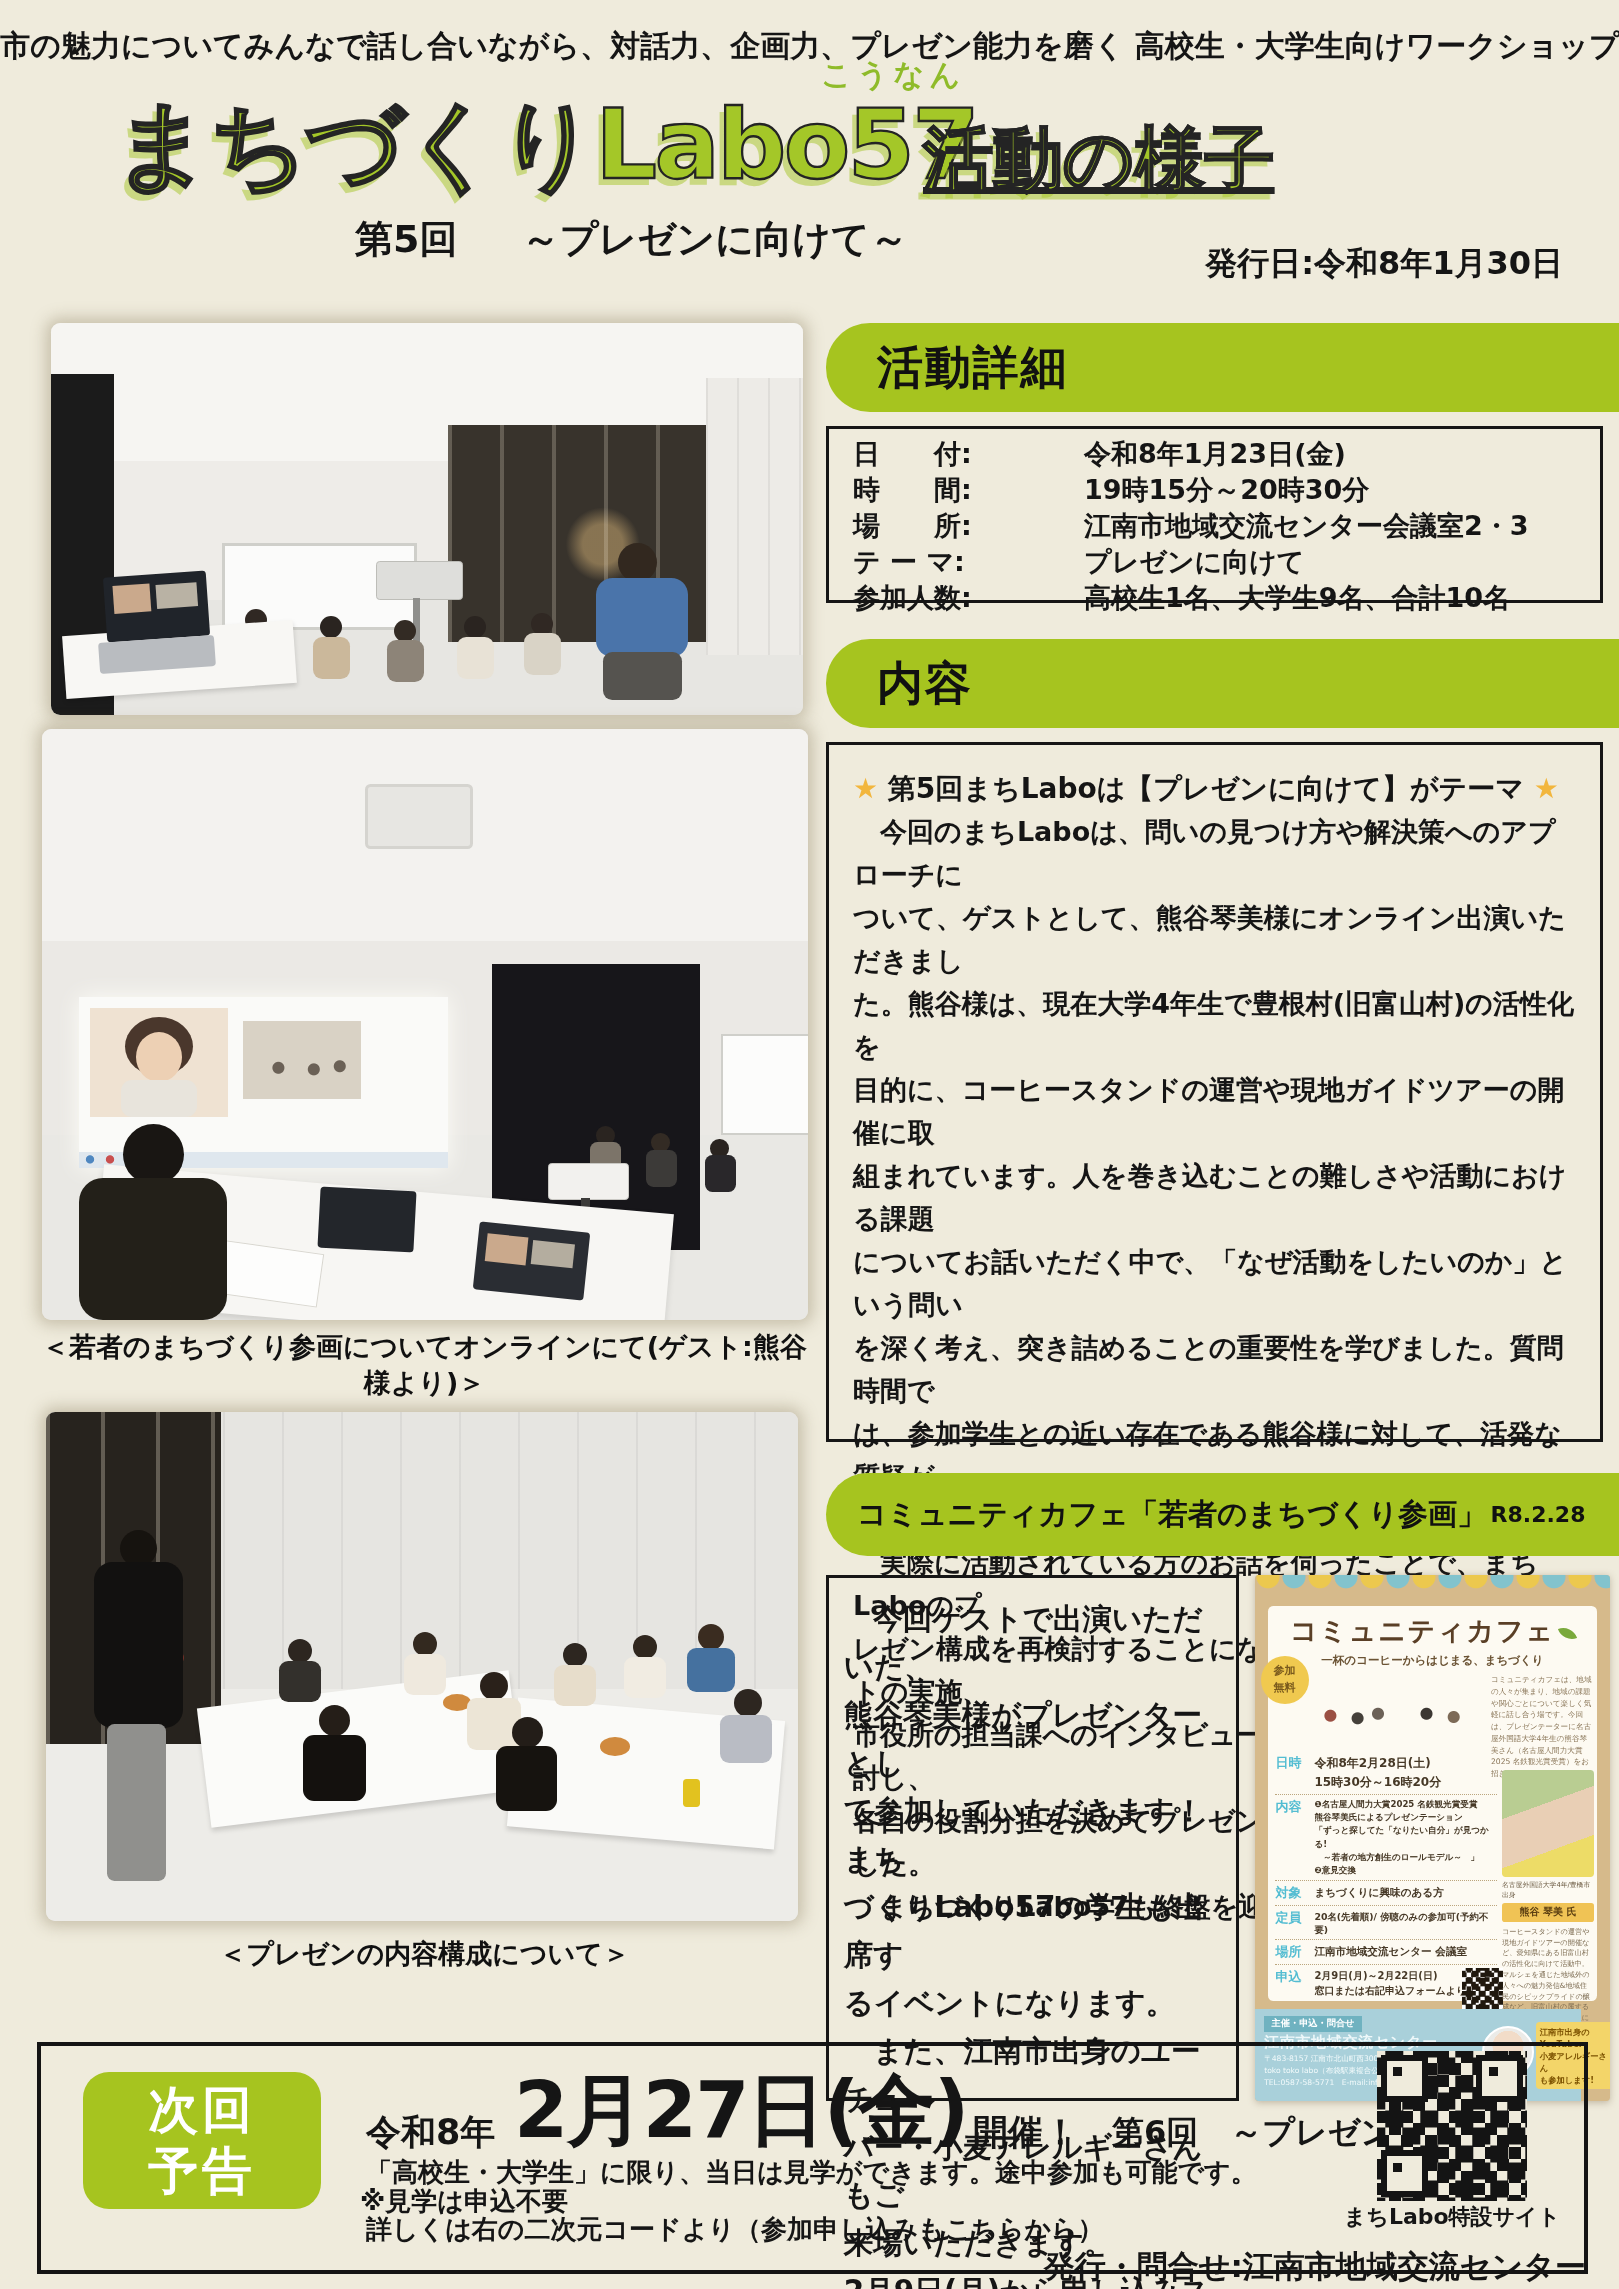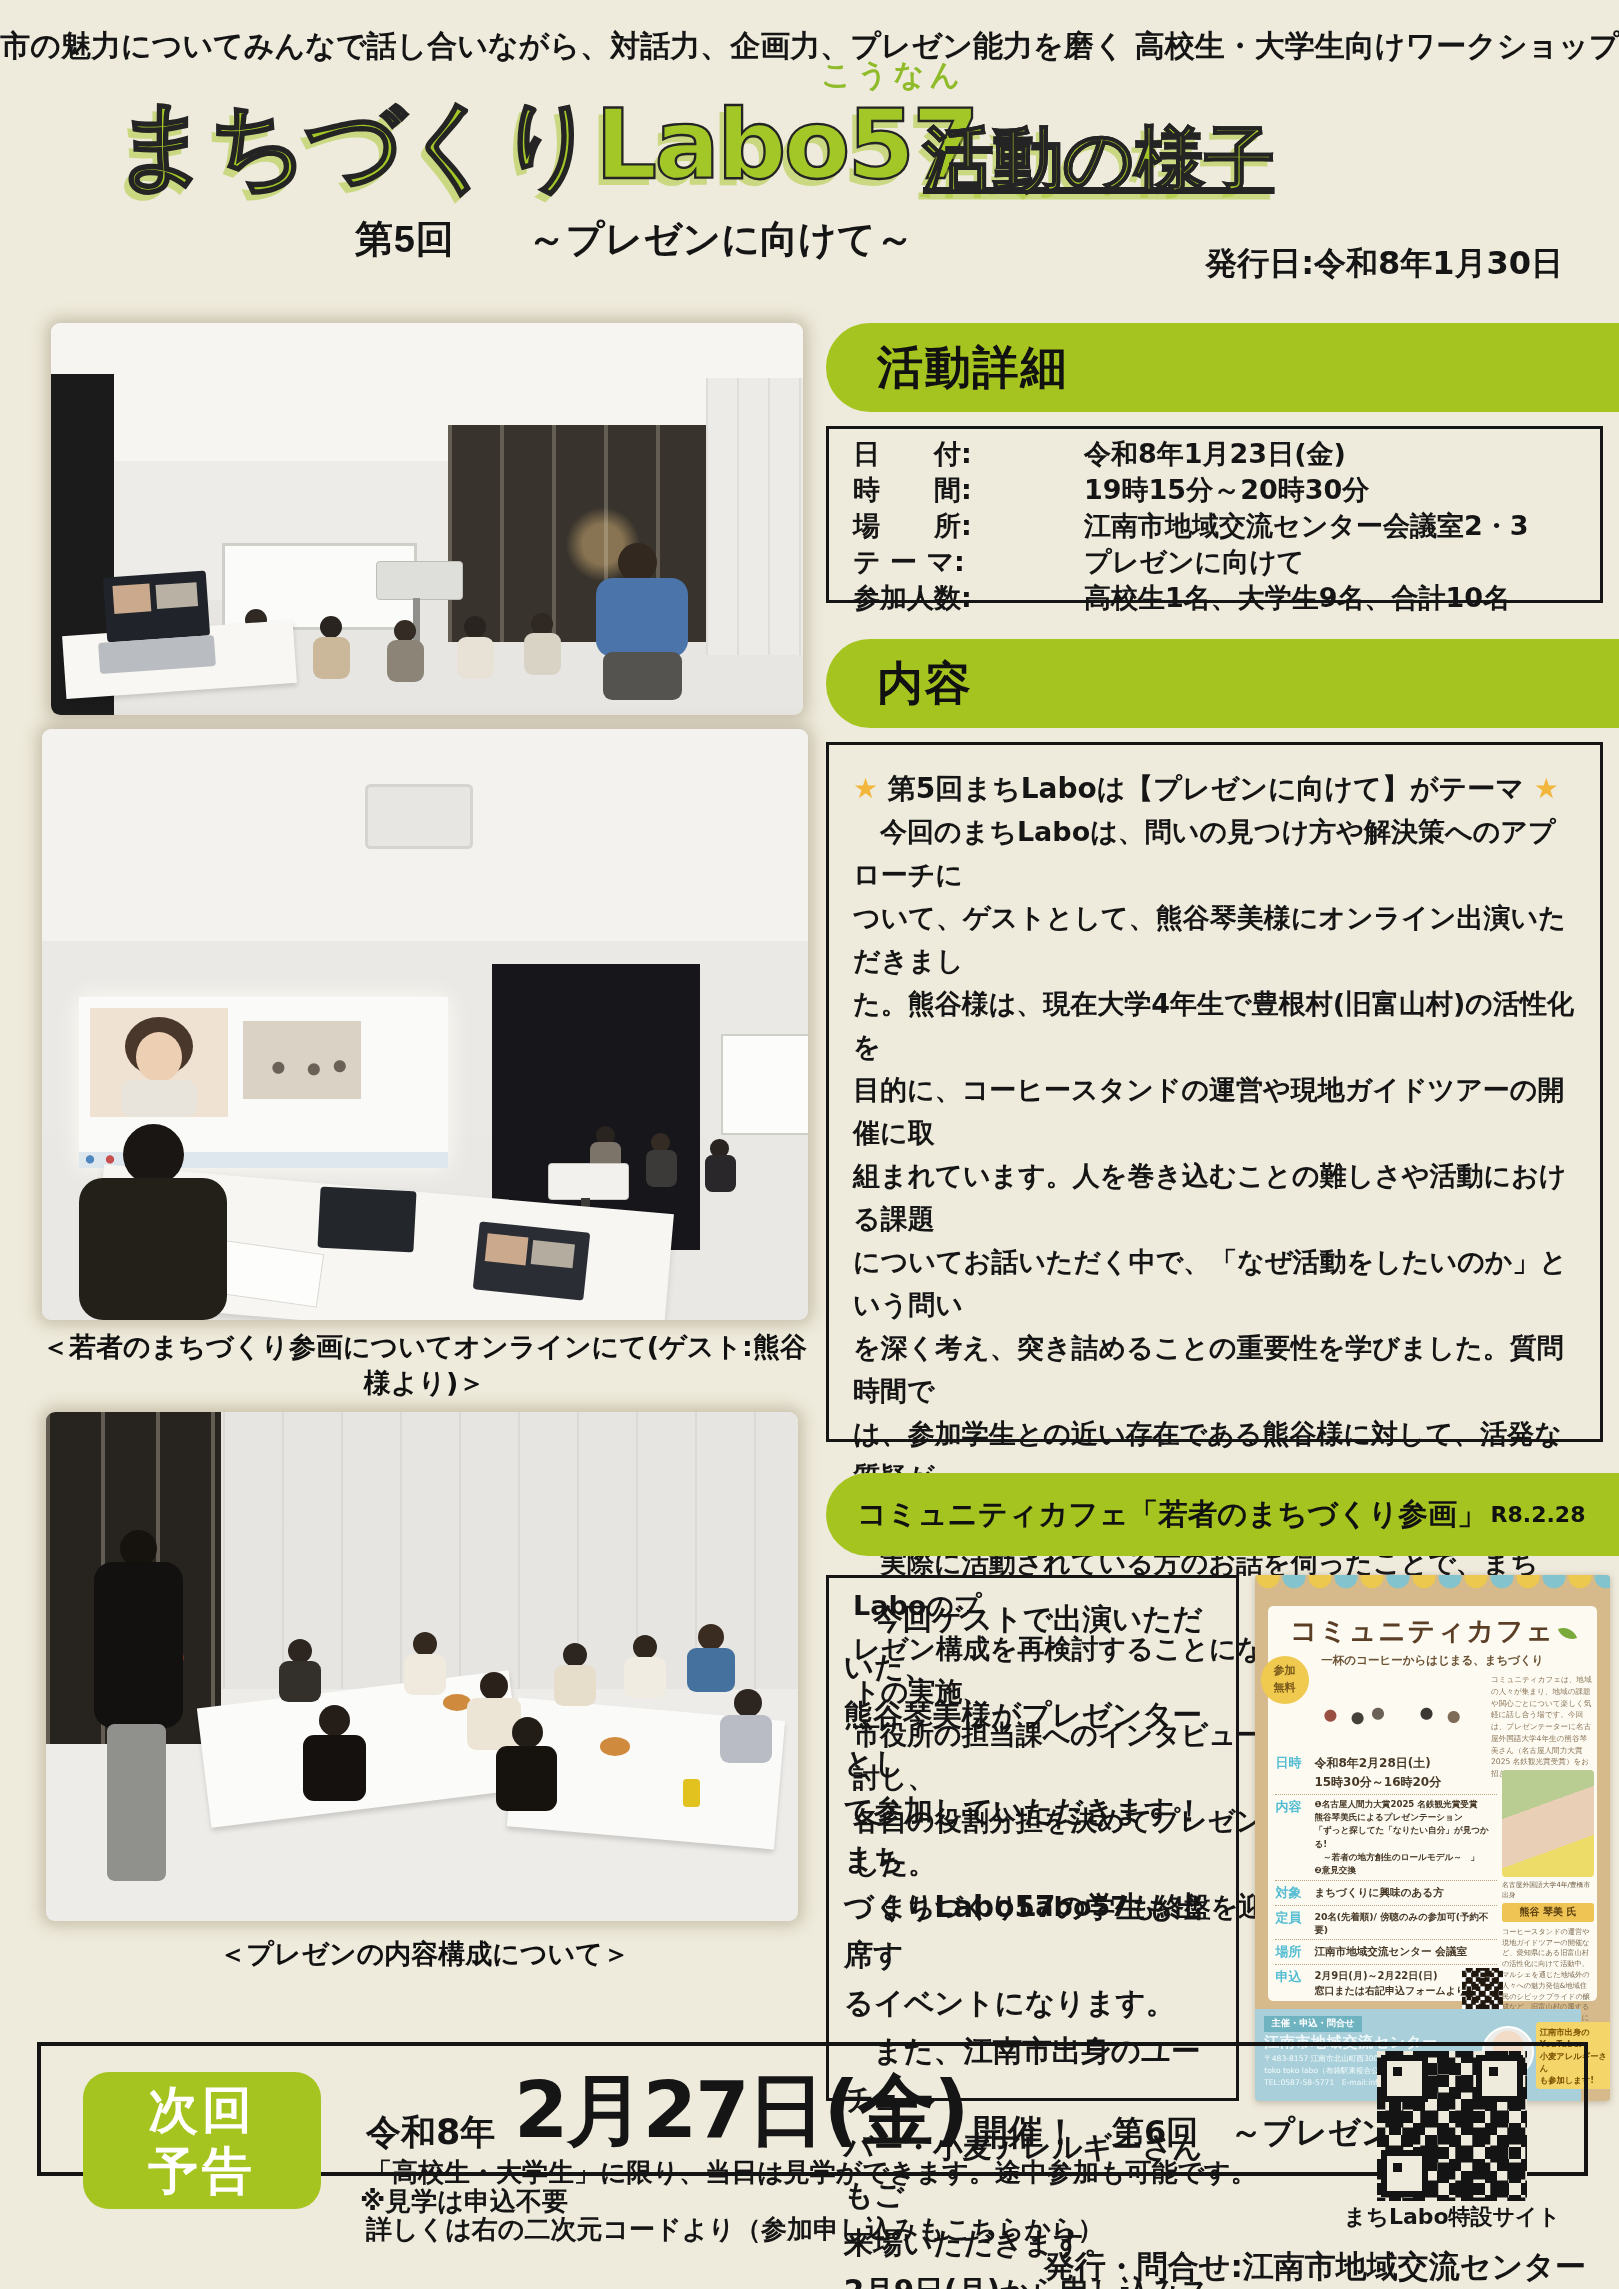--- a/index.html
+++ b/index.html
@@ -56,21 +56,21 @@
 <body>
 
 <div id="page">
 
   <div class="abs center" style="left:0;top:26px;width:1620px;font-size:30px;">市の魅力についてみんなで話し合いながら、対話力、企画力、プレゼン能力を磨く 高校生・大学生向けワークショップ</div>
 
   <div class="furi" style="left:821px;top:55px;">こうなん</div>
   <div class="title-main" style="left:113px;top:81px;">まちづくりLabo57</div>
   <div class="title-suffix" style="left:923px;top:113px;text-decoration:underline;">活動の様子</div>
 
-  <div class="abs" style="left:355px;top:214px;font-size:38px;font-family:Liberation Mono, monospace;">
+  <div class="abs" style="left:355px;top:214px;font-size:38px;">
     <span>第5回</span>
     <span style="margin-left:51px;">～プレゼンに向けて～</span>
   </div>
   <div class="abs" style="right:57px;top:242px;font-size:32px;">発行日:令和8年1月30日</div>
 
   <div class="photo" style="left:51px;top:323px;width:752px;height:392px;">
     <div class="sh" style="left:0;top:0;width:752px;height:138px;background:#f6f5f2;"></div>
     <div class="sh" style="left:0;top:138px;width:752px;height:148px;background:#eeece8;"></div>
     <div class="sh" style="left:0;top:277px;width:752px;height:115px;background:#e7e6e2;"></div>
     <div class="sh" style="left:0;top:51px;width:63px;height:341px;background:#1b1b1b;"></div>
@@ -326,21 +326,21 @@
 toko toko labo（布袋駅東複合公共施設）1階
 TEL:0587-58-5771　E-mail:info@konan-koryu.jp</div>
       <div class="sh" style="left:227px;top:16.6px;width:48px;height:48px;border-radius:50%;background:radial-gradient(circle at 50% 38%,#f2dcc8 0 40%,#ebebe8 41%);border:2.8px solid #fff;"></div>
       <div class="sh pre" style="left:281px;top:13px;width:70px;background:#f3d569;color:#7c5200;font-size:8.3px;line-height:1.45;padding:3.7px;border-radius:3.7px;">江南市出身の
 YouTuber
 小麦アレルギーさん
 も参加します!</div>
     </div>
   </div>
 
-  <div class="abs" style="left:37px;top:2042px;width:1551px;height:134px;border:4.6px solid #141414;box-sizing:border-box;">
+  <div class="abs" style="left:37px;top:2042px;width:1551px;height:232px;border:4.6px solid #141414;box-sizing:border-box;">
     <div class="banner-badge pre" style="left:42px;top:26px;width:238px;height:137px;">次回
 予告</div>
     <div class="sh" style="left:325px;top:63px;font-size:35px;">令和8年</div>
     <div class="sh" style="left:473px;top:13px;font-size:78px;letter-spacing:-1.8px;">2月27日(金)</div>
     <div class="sh" style="left:932px;top:63px;font-size:35px;">開催！</div>
     <div class="sh" style="left:1071px;top:65px;font-size:32px;">第6回　～プレゼンしよう～</div>
     <div class="sh" style="left:325px;top:109px;font-size:26px;">「高校生・大学生」に限り、当日は見学ができます。途中参加も可能です。</div>
     <div class="sh" style="left:319px;top:138px;font-size:26px;">※見学は申込不要</div>
     <div class="sh" style="left:325px;top:166px;font-size:26px;">詳しくは右の二次元コードより（参加申し込みもこちらから）</div>
   </div>

